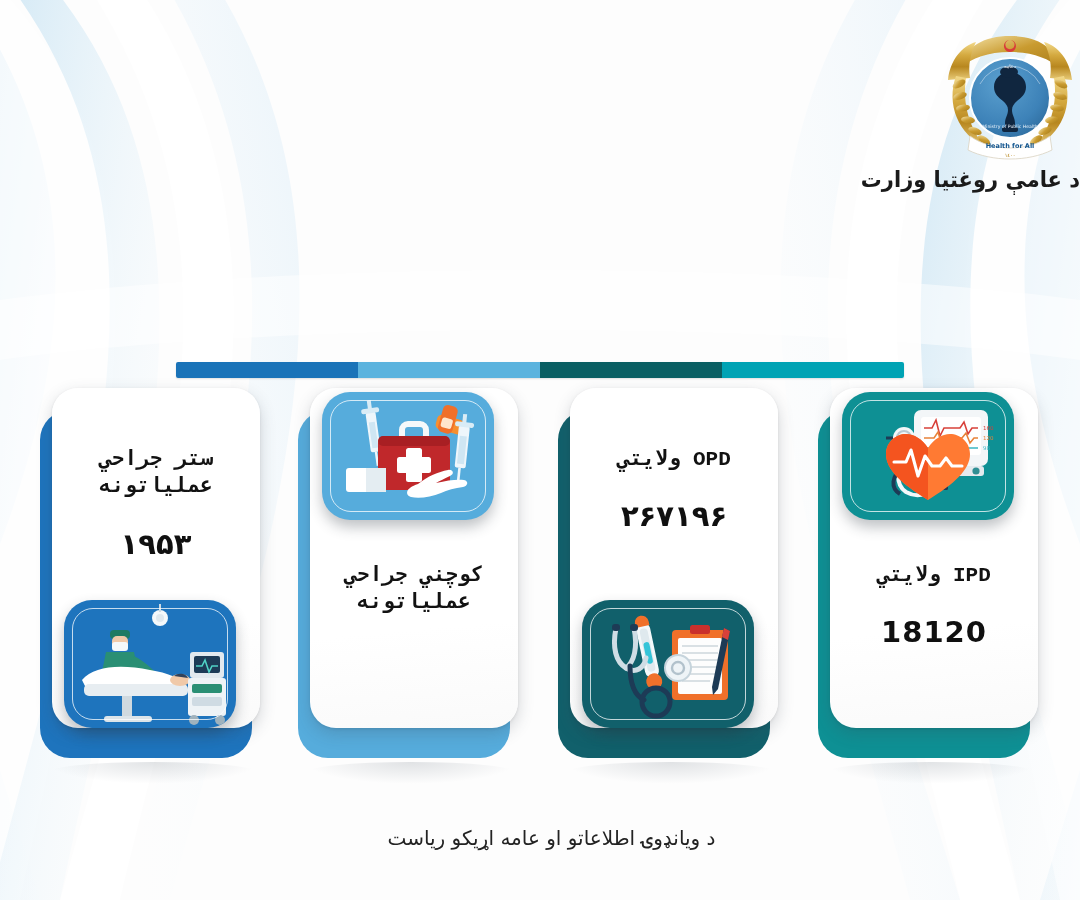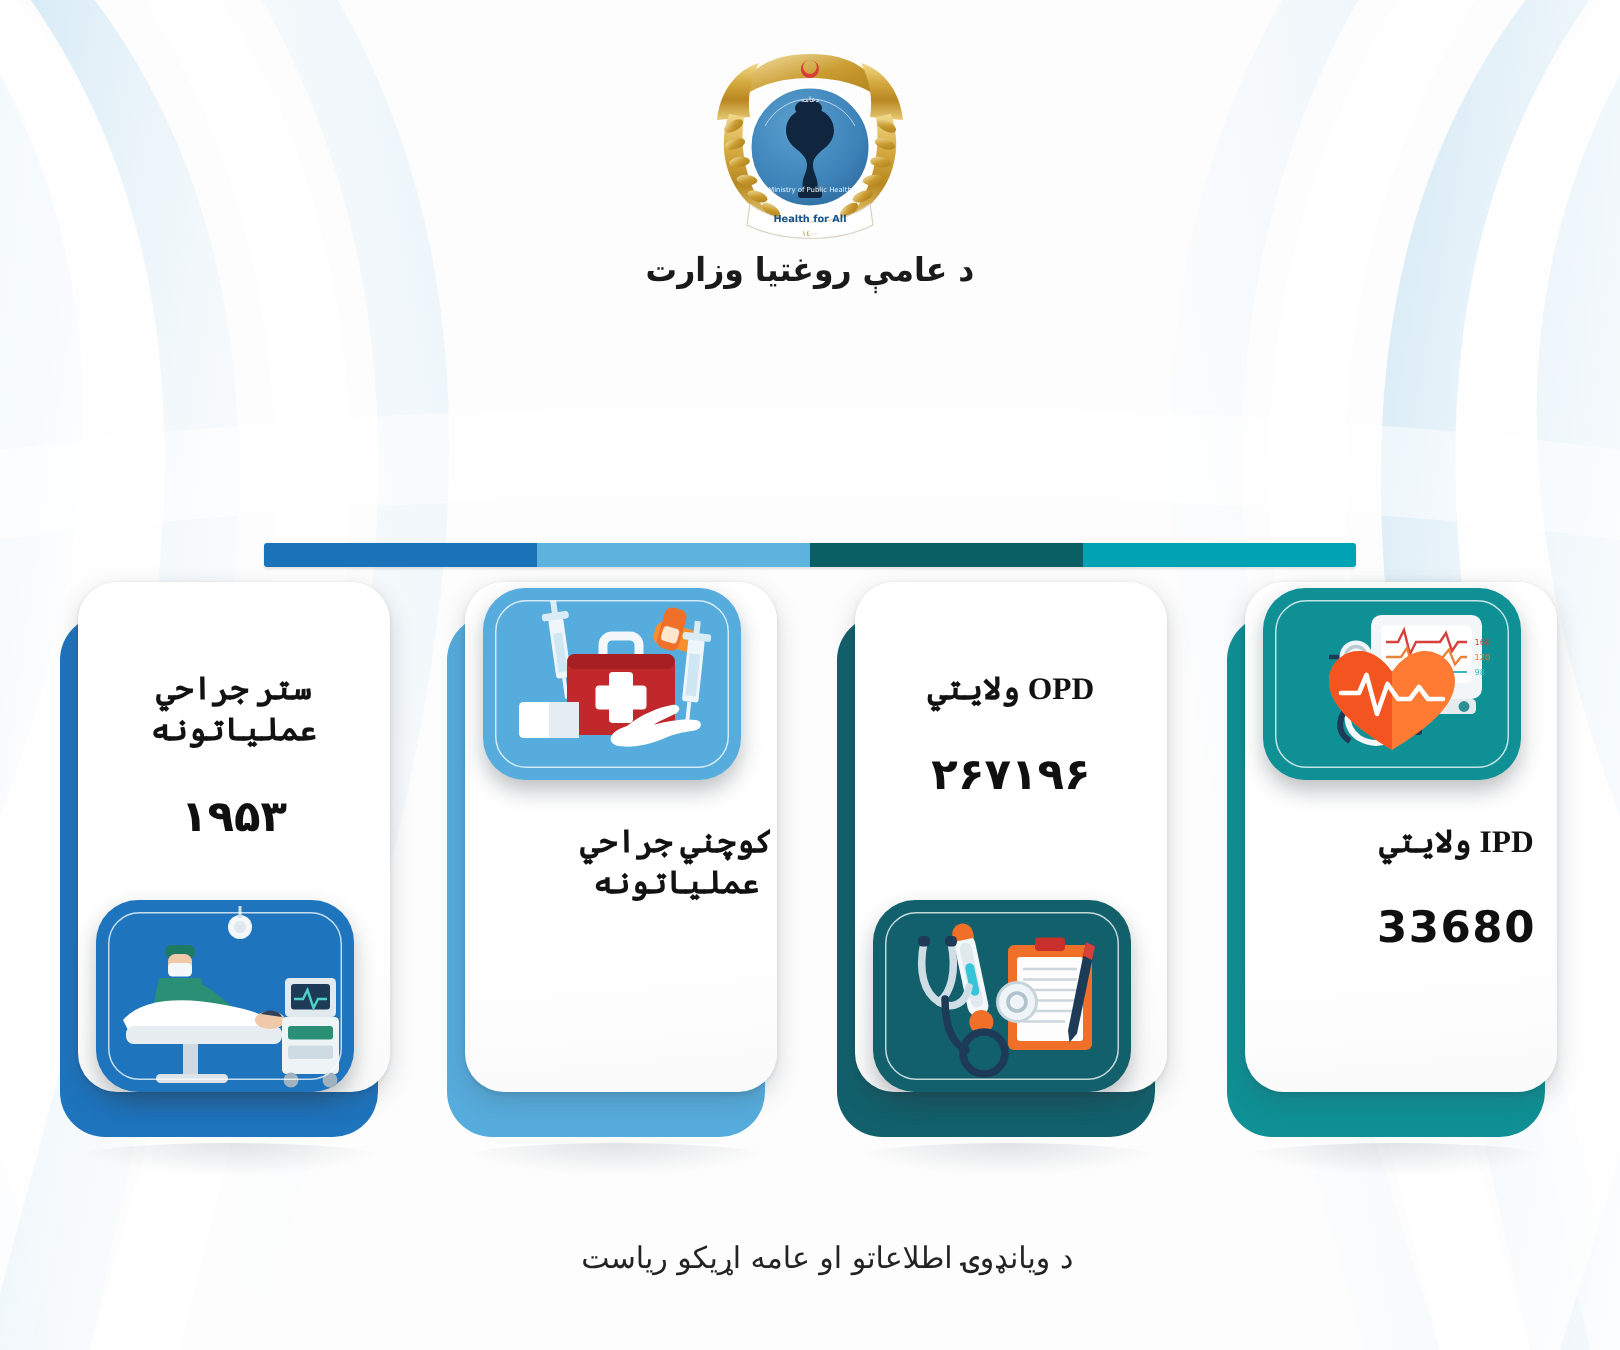--- a/index.html
+++ b/index.html
@@ -17,21 +17,21 @@
     background:
       linear-gradient(180deg,#ffffff 0%,#fdfefe 40%,#f7fafc 100%);
   }
   
   .bg-waves{position:absolute;inset:0;pointer-events:none;}
   .bg-waves svg{width:1080px;height:900px;display:block;}
 
   
   .emblem-wrap{
     position:absolute;left:0;right:0;top:24px;
-    display:flex;flex-direction:column;align-items:center;
+    display:flex;flex-direction:column;align-items:flex-start;
   }
   .emblem{width:140px;height:140px;display:block;}
   .ministry-name{
     margin-top:4px;
     font-size:21px;color:#1a1a1a;
     letter-spacing:0.5px;
     font-family:"DejaVu Sans","Liberation Sans",sans-serif;
     font-weight:600;
     transform:scaleY(1.05);
   }
@@ -99,29 +99,29 @@
   .icon-top{top:4px;}
   .icon-bottom{top:212px;}
 
   .card-text{
     position:absolute;left:12px;width:208px;
     text-align:center;direction:rtl;
   }
   .card-label{
     font-size:21px;font-weight:bold;color:#121212;
     line-height:1.3;
-    font-family:Liberation Serif, serif;
+    font-family:Liberation Mono, monospace;
   }
   .card-value{
     margin-top:26px;
     font-size:29px;font-weight:bold;color:#101010;
     letter-spacing:1px;
     font-family:"DejaVu Sans","Liberation Sans",sans-serif;
   }
-  .text-lower{top:160px;margin-left:37px;}
+  .text-lower{top:174px;}
   .text-upper{top:58px;}
 
   
   .footer{
     position:absolute;left:0;right:0;top:826px;
     text-align:center;
     font-size:20px;color:#232323;
     direction:rtl;letter-spacing:.5px;
     font-family:"DejaVu Sans","Liberation Sans",sans-serif;
     margin-left:23px;
@@ -275,21 +275,21 @@
 
           <path d="M86,108 C60,92 44,78 44,62 C44,50 54,42 64,42 C72,42 80,47 86,56
                    C92,47 100,42 108,42 C118,42 128,50 128,62 C128,78 112,92 86,108 Z" fill="#ff7a33"></path>
           <path d="M86,108 C60,92 44,78 44,62 C44,50 54,42 64,42 C72,42 80,47 86,56 L86,108 Z" fill="#f4541f"></path>
           <polyline points="52,70 64,70 69,58 76,84 83,64 90,74 98,74 104,66 110,74 120,74" fill="none" stroke="#ffffff" stroke-width="3.1" stroke-linejoin="round" stroke-linecap="round"></polyline>
         </svg>
         <div class="inner-line"></div>
       </div>
       <div class="card-text text-lower">
         <div class="card-label">IPD ولايتي</div>
-        <div class="card-value">33680</div>
+        <div class="card-value">18120</div>
       </div>
     </div>
 
     <div class="card" style="right:300px;">
       <div class="card-ground"></div>
       <div class="card-back" id="back1" style="background: rgb(17, 96, 107);"></div>
       <div class="card-face"></div>
       <div class="icon-badge icon-bottom" id="badge1" style="background: rgb(17, 96, 107);">
         <svg viewBox="0 0 172 128" xmlns="http://www.w3.org/2000/svg">
 

